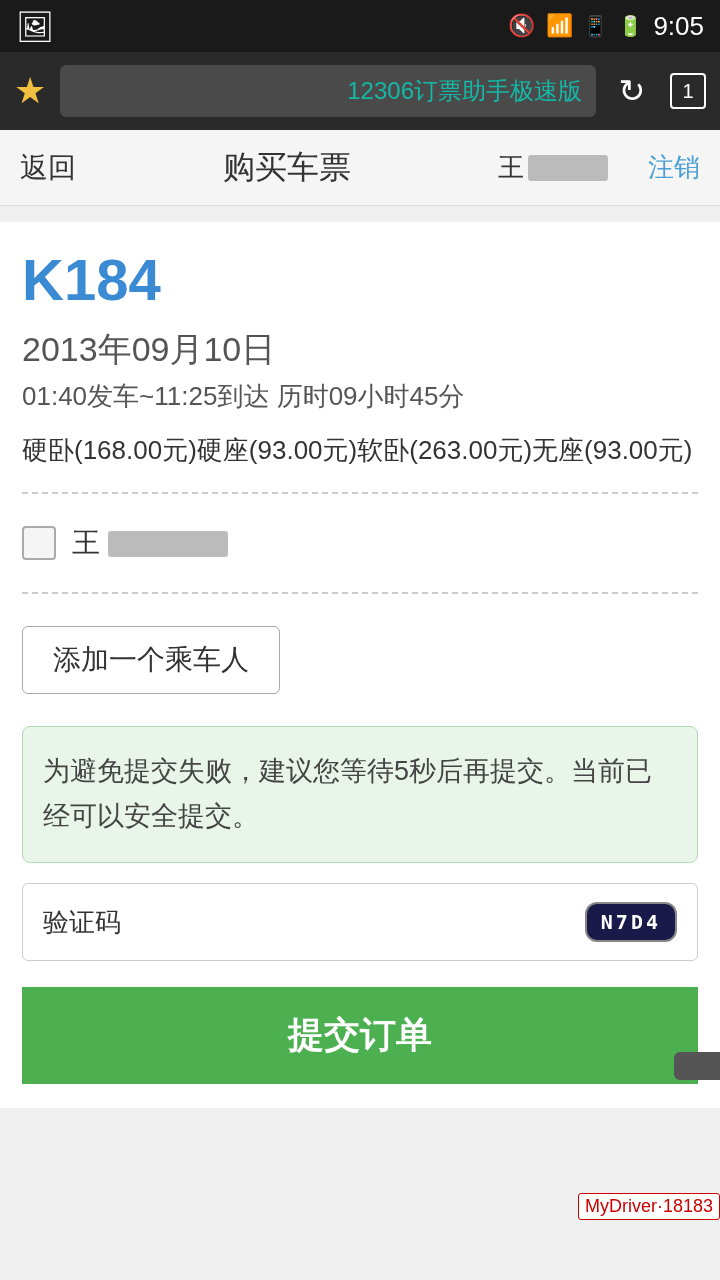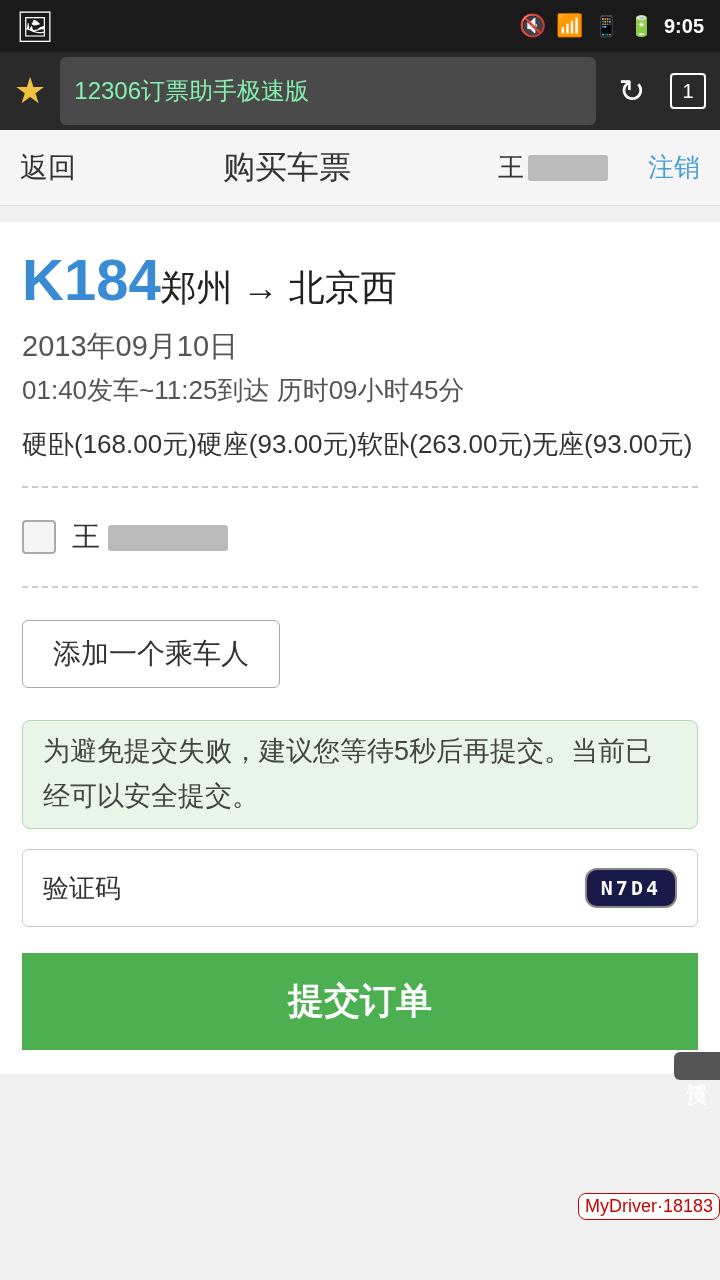--- a/index.html
+++ b/index.html
@@ -26,47 +26,48 @@
       display: flex;
       align-items: center;
     }
     .status-right {
       display: flex;
       align-items: center;
       gap: 10px;
       font-size: 22px;
     }
     .status-time {
-      font-size: 20px;
-      font-weight: bold;
+      font-size: 26px;
+      font-weight: normal;
     }
 
     
     .browser-bar {
       background: #2a2a2a;
       height: 78px;
       display: flex;
       align-items: center;
       padding: 0 14px;
       gap: 14px;
     }
     .browser-star {
       color: #f0c040;
       font-size: 36px;
     }
     .browser-url-box {
       flex: 1;
       background: #4a4a4a;
       border-radius: 6px;
-      height: 68px;
+      height: 52px;
       display: flex;
       align-items: center;
       padding: 0 14px;
-      color: #86efac;
+      color: #14b8a6;
       font-size: 24px;
+      justify-content: flex-end;
     }
     .browser-icons {
       display: flex;
       align-items: center;
       gap: 16px;
     }
     .browser-icon-btn {
       color: white;
       font-size: 32px;
       width: 44px;
@@ -146,21 +147,21 @@
     .train-number {
       color: #3a8ad4;
       font-size: 58px;
       font-weight: bold;
     }
     .train-route {
       font-size: 36px;
       color: #222;
     }
     .train-date {
-      font-size: 29px;
+      font-size: 34px;
       color: #555;
       margin-bottom: 6px;
     }
     .train-time {
       font-size: 26px;
       color: #555;
       margin-bottom: 16px;
     }
     .train-prices {
       font-size: 26px;
@@ -214,21 +215,21 @@
       font-size: 28px;
       color: #333;
       margin: 16px 0 10px 0;
     }
 
     
     .notice-box {
       background: #e8f5e8;
       border: 1px solid #b5d8b5;
       border-radius: 8px;
-      padding: 8px 20px;
+      padding: 22px 20px;
       margin: 20px 0;
     }
     .notice-text {
       font-size: 27px;
       color: #444;
       line-height: 1.7;
     }
 
     
     .captcha-row {
@@ -295,21 +296,21 @@
     
     .watermark {
       position: fixed;
       bottom: 60px;
       right: 0;
       font-size: 18px;
       color: #c00;
       background: white;
       padding: 2px 6px;
       border: 1px solid #c00;
-      border-radius: 8px;
+      border-radius: 3px;
     }
 
     
     .icon-image { font-size: 30px; }
   </style>
 </head>
 <body>
 
 <div class="status-bar">
   <div class="status-left">
@@ -347,25 +348,20 @@
     <span class="blurred-text"></span>
     <span class="nav-logout">注销</span>
   </div>
 </div>
 
 <div class="content">
 
   
   <div class="train-header">
     <span class="train-number">K184</span>
-    <span class="train-route">
-      <span>郑州</span>
-      <span>→</span>
-      <span>北京西</span>
-    </span>
   </div>
 
   <div class="train-date">2013年09月10日</div>
   <div class="train-time">
     <span>01:40发车</span><span>~</span><span>11:25到达</span><span> 历时09小时45分</span>
   </div>
   <div class="train-prices">硬卧(168.00元)硬座(93.00元)软卧(263.00元)无座(93.00元)</div>
 
   <hr class="dashed-divider">
 

